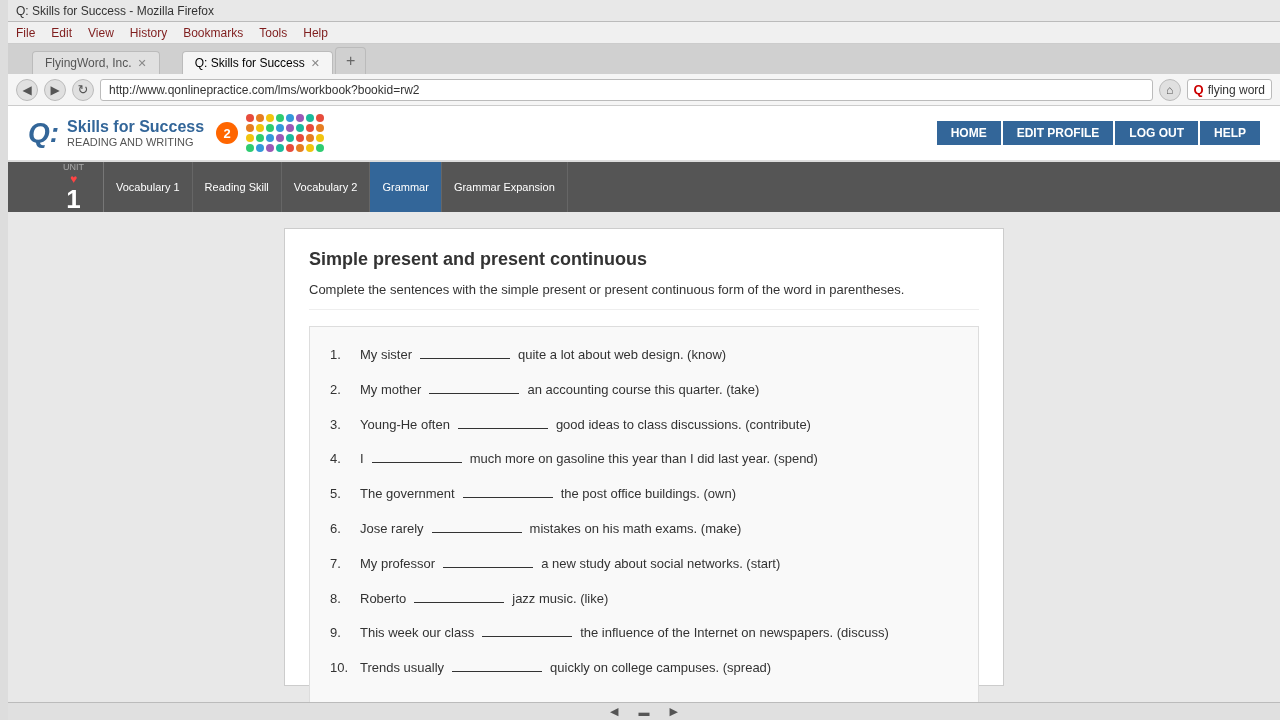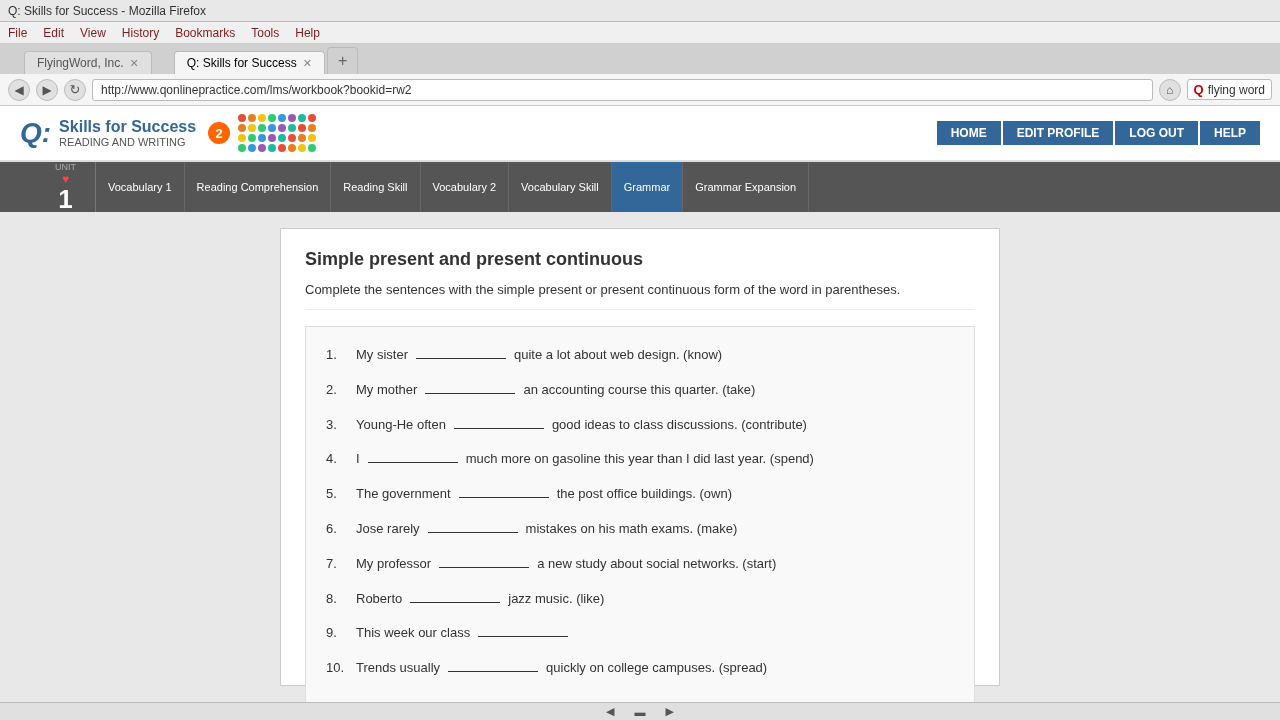--- a/index.html
+++ b/index.html
@@ -1,19 +1,19 @@
 <!DOCTYPE html>
 <html><head>
   <meta charset="utf-8">
   <style>
     * { margin: 0; padding: 0; box-sizing: border-box; }
     body { font-family: Arial, sans-serif; font-size: 13px; background: #c0c0c0; width: 1280px; height: 720px; overflow: hidden; }
 
     
-    .browser-window { background: #ddd; width: 1280px; height: 720px; display: flex; flex-direction: column; }
+    .browser-window { background: #ddd; width: 1280px; height: 720px; display: flex; flex-direction: column; padding-left: 8px; }
     .title-bar { background: #e8e8e8; height: 22px; display: flex; align-items: center; padding: 0 8px; border-bottom: 1px solid #bbb; font-size: 12px; color: #333; }
     .menu-bar { background: #f0f0f0; height: 22px; display: flex; align-items: center; padding: 0 8px; gap: 16px; border-bottom: 1px solid #ccc; font-size: 12px; color: #7f1d1d; }
     .menu-item { cursor: pointer; }
 
     
     .tab-bar { background: #d0d0d0; height: 30px; display: flex; align-items: flex-end; padding: 0 4px; gap: 2px; }
     .tab { background: #e0e0e0; border: 1px solid #bbb; border-bottom: none; border-radius: 4px 4px 0 0; padding: 4px 12px; font-size: 12px; color: #555; display: flex; align-items: center; gap: 6px; cursor: pointer; margin-left: 20px; }
     .tab.active { background: #f5f5f5; color: #000; font-weight: 500; }
     .tab-close { font-size: 11px; color: #888; }
     .tab-new { background: transparent; border: 1px solid #bbb; border-bottom: none; border-radius: 4px 4px 0 0; padding: 4px 10px; font-size: 16px; color: #666; cursor: pointer; }
@@ -163,24 +163,22 @@
     </div>
 
     <div class="unit-nav">
       <div class="unit-badge">
         <span class="unit-label">UNIT</span>
         <span class="unit-heart">♥</span>
         <span class="unit-number">1</span>
       </div>
       <div class="nav-tabs" id="nav-tabs-container">
           <div class="nav-tab">Vocabulary 1</div>
-          <div class="nav-tab">Reading Comprehension</div>
           <div class="nav-tab">Reading Skill</div>
           <div class="nav-tab">Vocabulary 2</div>
-          <div class="nav-tab">Vocabulary Skill</div>
           <div class="nav-tab active">Grammar</div>
           <div class="nav-tab">Grammar Expansion</div>
         </div>
     </div>
 
     <div class="main-area">
       <div class="content-box">
         <div class="exercise-title">Simple present and present continuous</div>
         <div class="exercise-instructions">Complete the sentences with the simple present or present continuous form of the word in parentheses.</div>
         <div class="sentences-box" id="sentences-container">
@@ -229,20 +227,21 @@
             <div class="sentence-item">
               <span class="sentence-num">8.</span>
               <span>Roberto </span>
               <span class="fill-blank" style="min-width: 90px;"></span>
               <span> jazz music. (like)</span>
             </div>
             <div class="sentence-item">
               <span class="sentence-num">9.</span>
               <span>This week our class </span>
               <span class="fill-blank" style="min-width: 90px;"></span>
+              <span> the influence of the Internet on newspapers. (discuss)</span>
             </div>
             <div class="sentence-item">
               <span class="sentence-num">10.</span>
               <span>Trends usually </span>
               <span class="fill-blank" style="min-width: 90px;"></span>
               <span> quickly on college campuses. (spread)</span>
             </div>
           </div>
       </div>
     </div>

